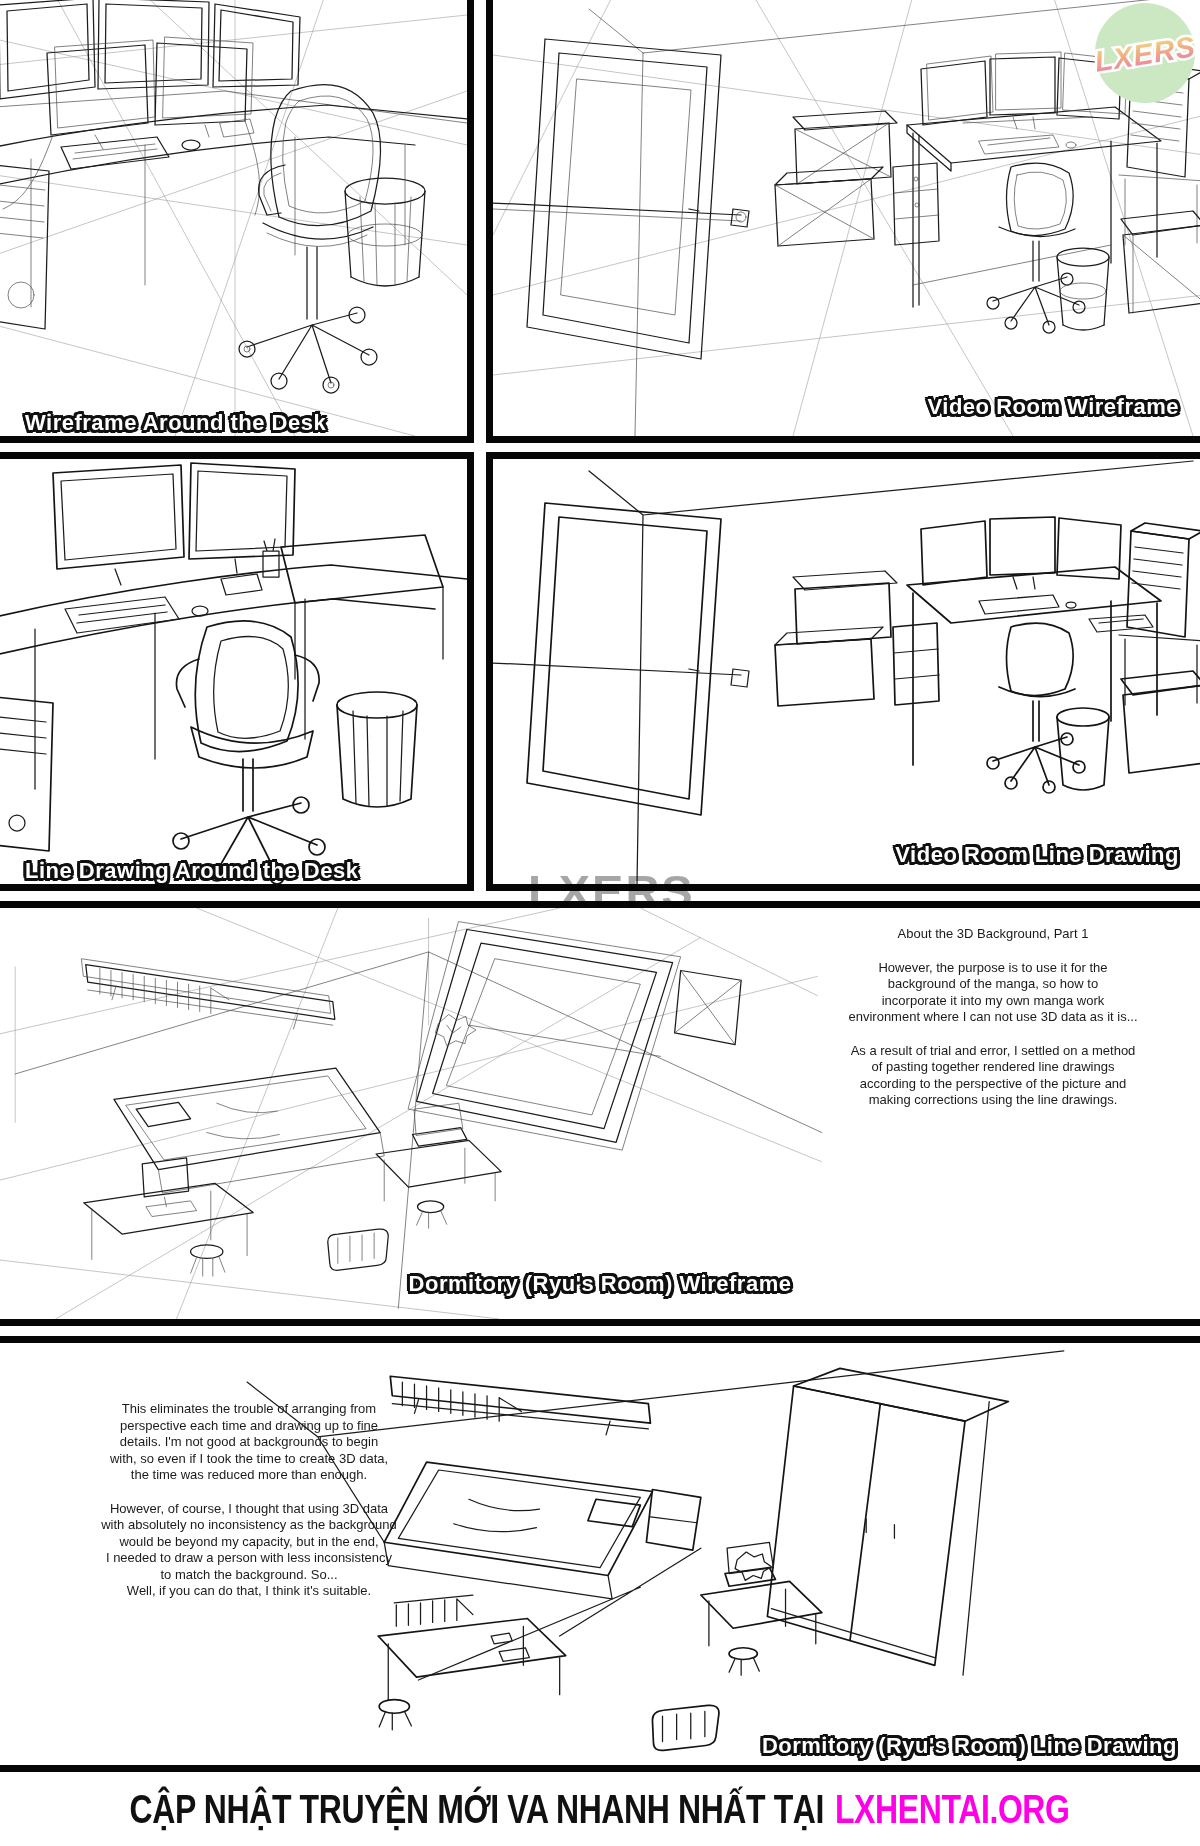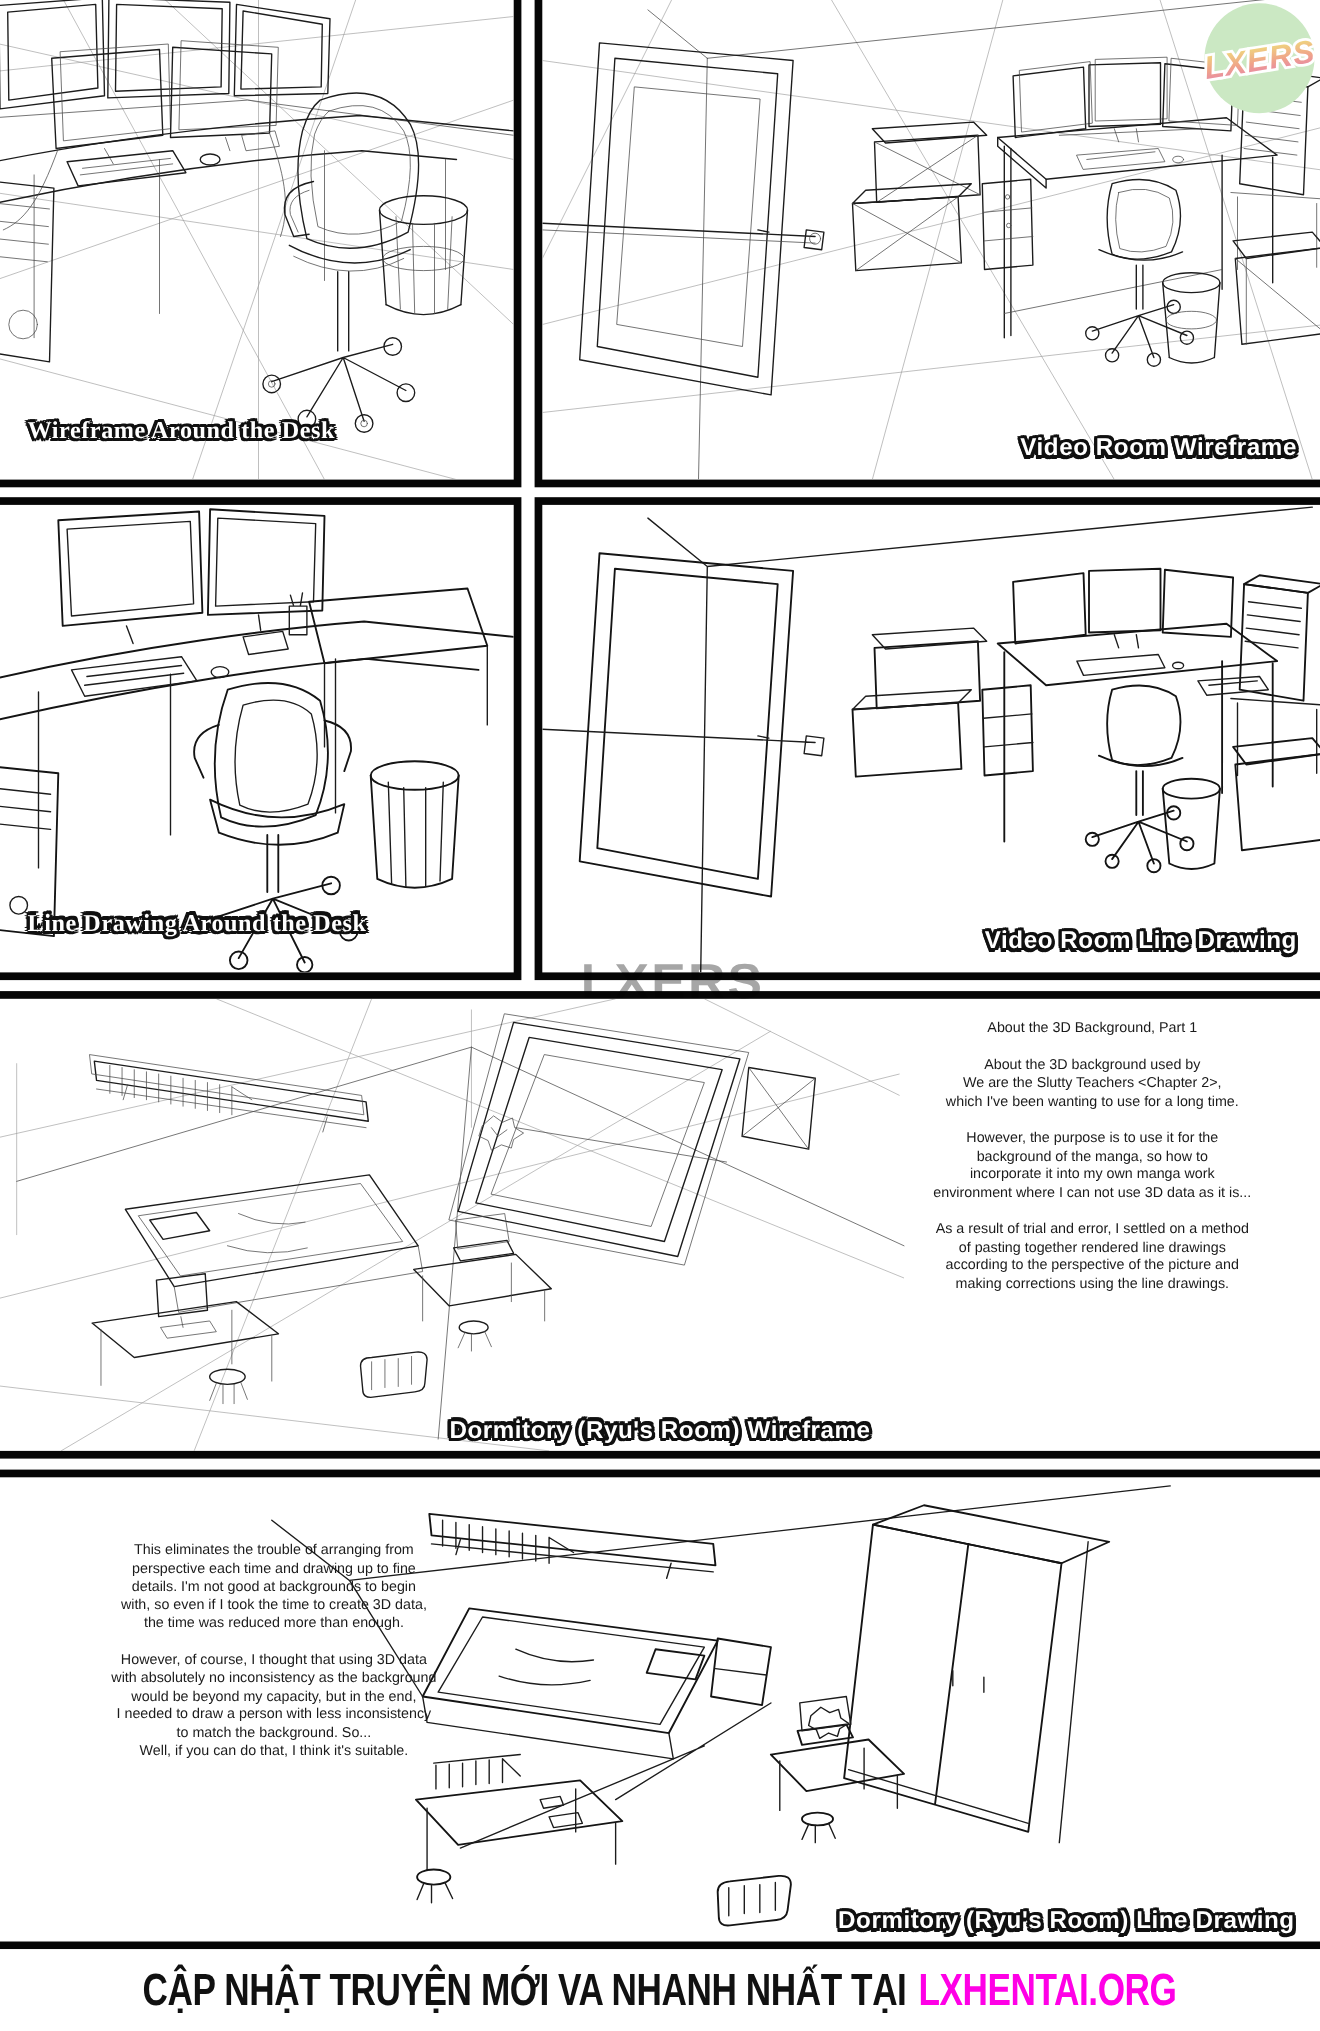--- a/index.html
+++ b/index.html
@@ -15,23 +15,23 @@
   svg.scene{position:absolute;left:0;top:0;width:100%;height:100%;}
   
   .s{fill:none;stroke:#1c1c1c;stroke-width:1.25;stroke-linejoin:round;stroke-linecap:round;}
   .s2{fill:none;stroke:#141414;stroke-width:1.7;stroke-linejoin:round;stroke-linecap:round;}
   .th{fill:none;stroke:#4c4c4c;stroke-width:.7;stroke-linejoin:round;stroke-linecap:round;}
   .gh{fill:none;stroke:#8d8d8d;stroke-width:.6;opacity:.85;}
   .caption{position:absolute;font-weight:bold;font-size:22px;color:#fff;white-space:nowrap;letter-spacing:.5px;
      text-shadow:-3px 0 0 #101010,3px 0 0 #101010,0 -3px 0 #101010,0 3px 0 #101010,
                  -2px -2px 0 #101010,2px -2px 0 #101010,-2px 2px 0 #101010,2px 2px 0 #101010,
                  -3px -2px 0 #101010,3px 2px 0 #101010,-2px 3px 0 #101010,2px -3px 0 #101010;}
-  .cap-l{left:30px;bottom:32px;font-family:Liberation Serif, serif;}
+  .cap-l{left:30px;bottom:0;}
   .cap-r{right:26px;bottom:16px;}
-  .cap-c{left:50%;transform:translateX(-50%);bottom:6px;}
+  .cap-c{left:50%;transform:translateX(-50%);bottom:22px;}
   .cap-br{right:28px;bottom:6px;margin-left:35px;}
   .textblock{position:absolute;color:#1b1b1b;}
   .tb-right{right:14px;top:18px;width:396px;}
   .tb-left{left:36px;top:58px;width:436px;}
   .para{white-space:pre-line;margin:0 0 17px 0;font-size:13px;line-height:1.27;text-align:center;}
   .watermark{position:absolute;left:528px;top:864px;z-index:40;font-size:47px;font-weight:bold;
      color:#a6a6a6;letter-spacing:2px;mix-blend-mode:multiply;transform:scaleY(.95);}
   .logo{position:absolute;right:2px;top:2px;z-index:45;width:106px;height:106px;}
   .footer{position:absolute;left:0;top:1772px;width:1200px;height:74px;background:#fff;
      display:flex;align-items:center;justify-content:center;z-index:30;text-align:center;}
@@ -302,23 +302,20 @@
         <path class="th" d="M416,206 l44,-6 l4,26 l-46,7 Z"></path>
         <ellipse cx="432" cy="306" rx="13" ry="6"></ellipse>
         <path class="th" d="M424,311 l-6,14 M442,310 l6,14 M430,312 v16"></path>
         <path d="M330,342 q0,-8 10,-8 l40,-5 q10,-1 10,7 l-2,22 q0,7 -9,8 l-38,5 q-9,1 -9,-7 Z"></path>
         <path class="th" d="M340,338 v26 M352,336 v26 M364,335 v26 M376,333 v26"></path>
         <path class="th" d="M440,118 l10,-9 l8,6 l9,-4 l2,9 l8,5 l-9,6 l-2,8 l-9,-3 l-9,5 l-3,-9 l-8,-4 Z M448,120 l6,8 l8,-6"></path>
       </g>
     </svg>
     <div class="textblock tb-right">
       <p class="para">About the 3D Background, Part 1</p>
-      <p class="para">About the 3D background used by
-We are the Slutty Teachers &lt;Chapter 2&gt;,
-which I've been wanting to use for a long time.</p>
       <p class="para">However, the purpose is to use it for the
 background of the manga, so how to
 incorporate it into my own manga work
 environment where I can not use 3D data as it is...</p>
       <p class="para">As a result of trial and error, I settled on a method
 of pasting together rendered line drawings
 according to the perspective of the picture and
 making corrections using the line drawings.</p>
     </div>
     <div class="caption cap-c">Dormitory (Ryu's Room) Wireframe</div>

